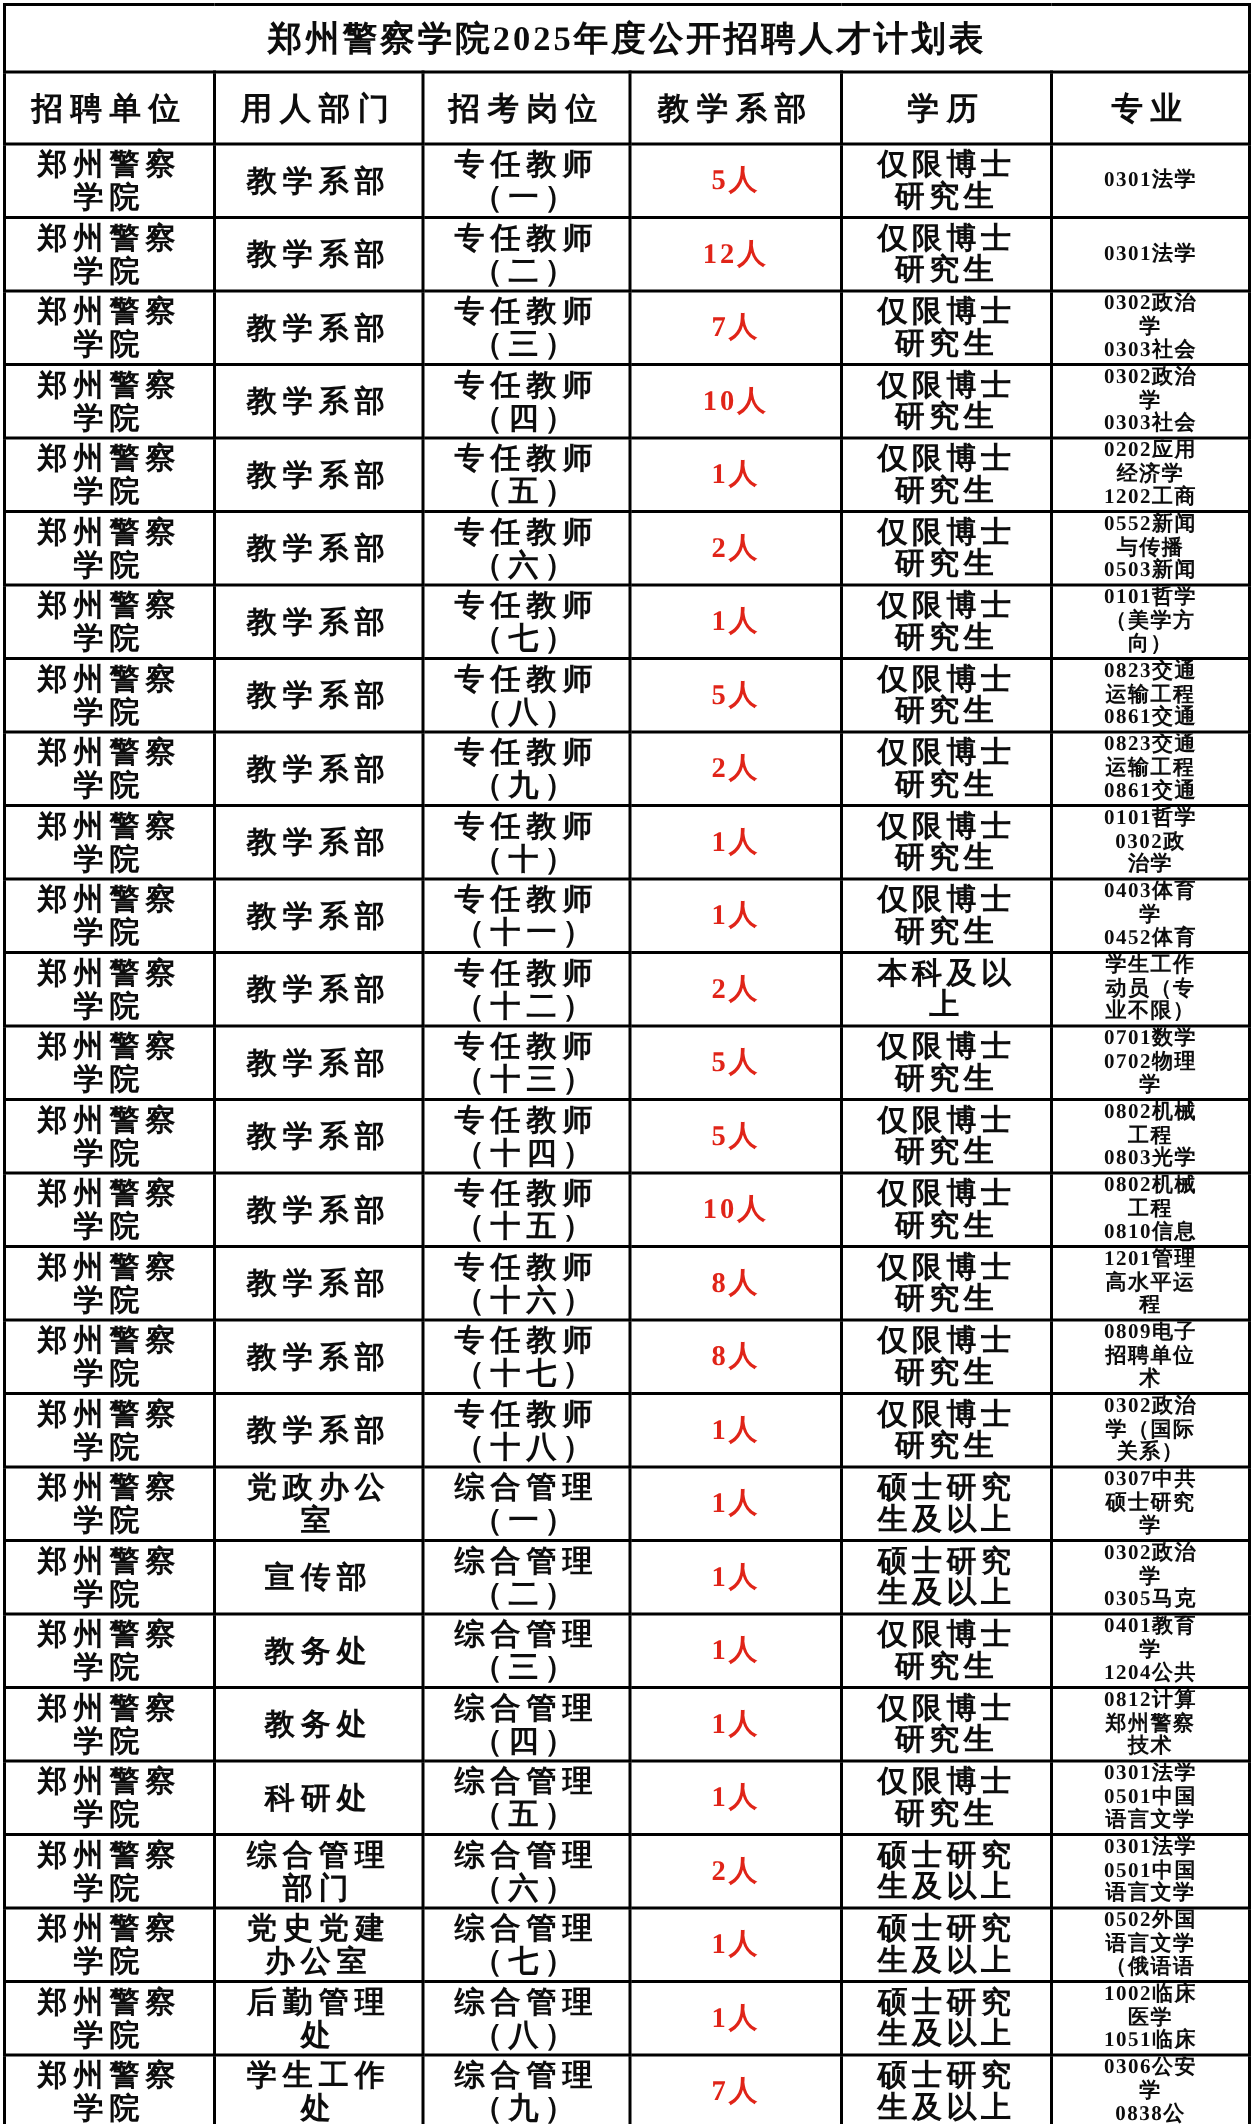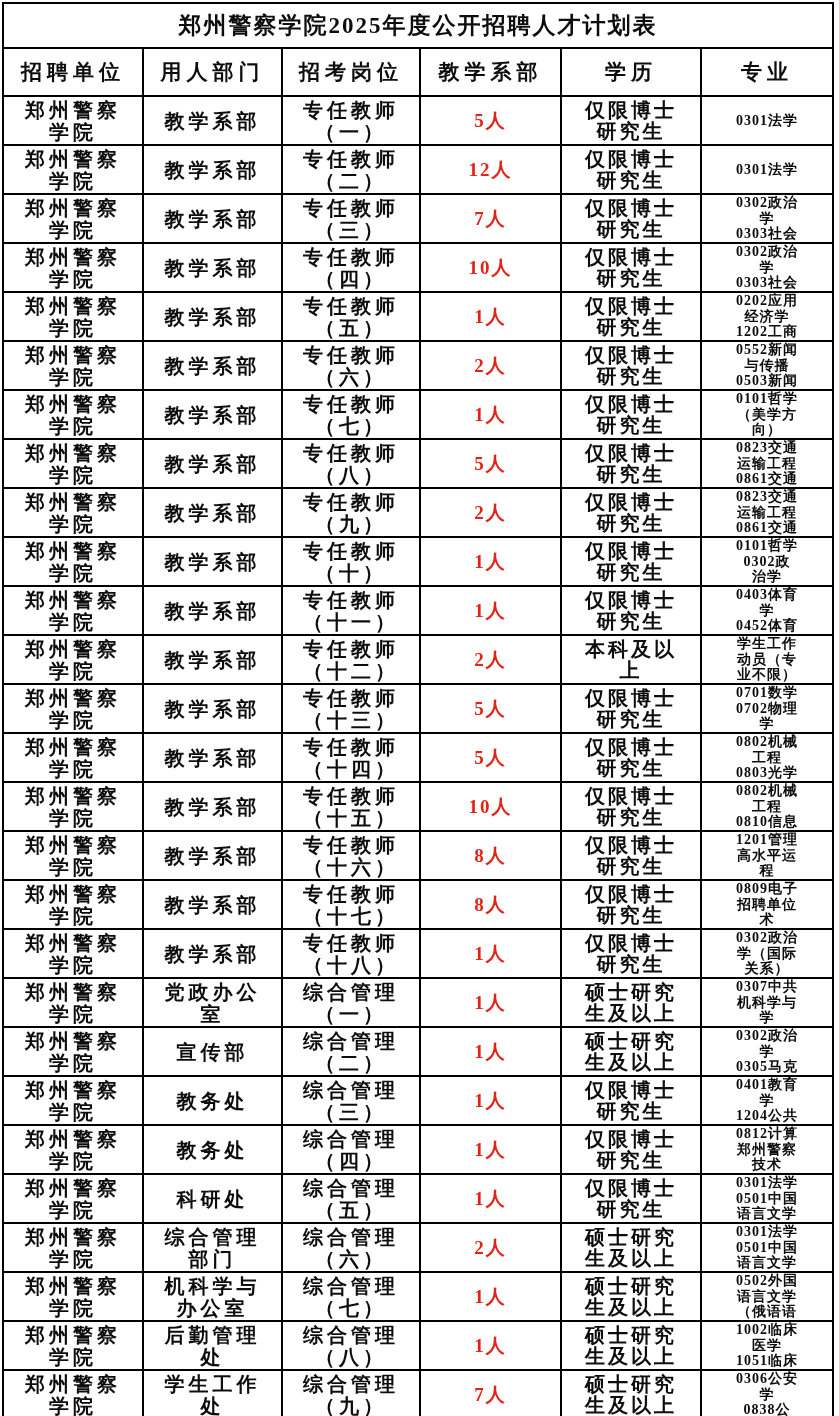--- a/index.html
+++ b/index.html
@@ -334,21 +334,21 @@
           <td class="unit">郑州警察
 学院</td>
           <td class="dept">党政办公
 室</td>
           <td class="post">综合管理
 （一）</td>
           <td class="count">1人</td>
           <td class="degree">硕士研究
 生及以上</td>
           <td class="major">0307中共
-机科学与
+硕士研究
 学</td>
         </tr>
         <tr>
           <td class="unit">郑州警察
 学院</td>
           <td class="dept">宣传部</td>
           <td class="post">综合管理
 （二）</td>
           <td class="count">1人</td>
           <td class="degree">硕士研究
@@ -406,21 +406,21 @@
           <td class="count">2人</td>
           <td class="degree">硕士研究
 生及以上</td>
           <td class="major">0301法学
 0501中国
 语言文学</td>
         </tr>
         <tr>
           <td class="unit">郑州警察
 学院</td>
-          <td class="dept">机科学与
+          <td class="dept">党史党建
 办公室</td>
           <td class="post">综合管理
 （七）</td>
           <td class="count">1人</td>
           <td class="degree">硕士研究
 生及以上</td>
           <td class="major">0502外国
 语言文学
 （俄语语</td>
         </tr>

